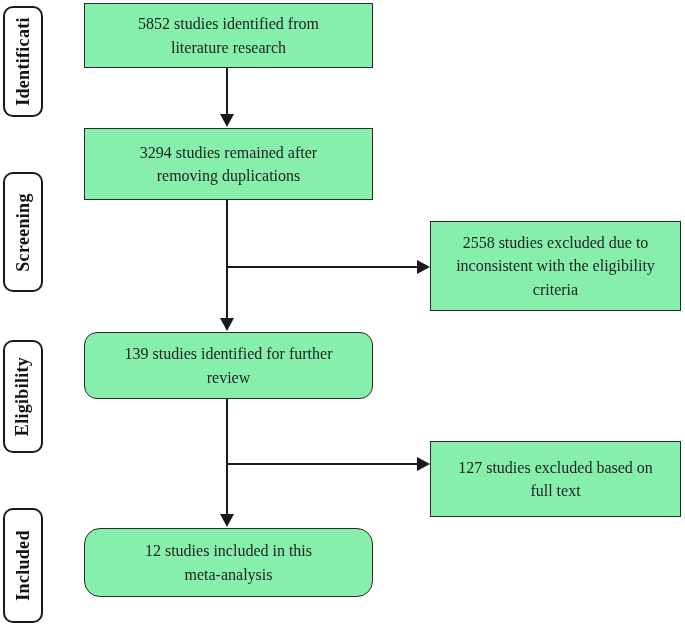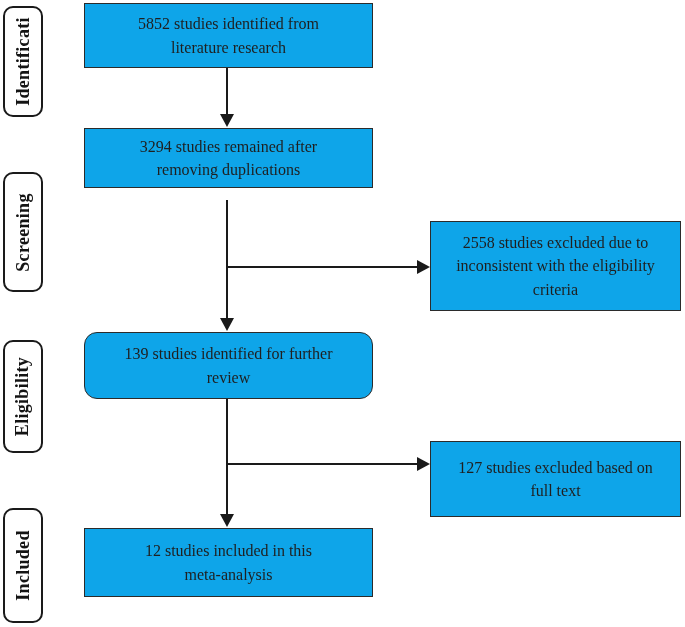--- a/index.html
+++ b/index.html
@@ -31,21 +31,21 @@
   .stage-tab .rot {
     transform: rotate(-90deg);
     white-space: nowrap;
     font-weight: 700;
     font-size: 18px;
     letter-spacing: 0.3px;
     color: #141414;
   }
   .flow-box {
     position: absolute;
-    background: #0ea5e9;
+    background: #86efac;
     border: 1.5px solid #2b2b2b;
     box-sizing: border-box;
     display: flex;
     align-items: center;
     justify-content: center;
     text-align: center;
     font-size: 16px;
     line-height: 1.45;
     white-space: pre-line;
     padding: 2px 10px;
@@ -78,25 +78,25 @@
   </div>
   <div class="stage-tab" style="left:3px; top:340px; height:113px;">
     <span class="rot">Eligibility</span>
   </div>
   <div class="stage-tab" style="left:3px; top:508px; height:115px;">
     <span class="rot">Included</span>
   </div>
 
   <div class="flow-box" style="left:84px; top:3px; width:289px; height:65px;">5852 studies identified from
 literature research</div>
-  <div class="flow-box" style="left:84px; top:128px; width:289px; height:60px;">3294 studies remained after
+  <div class="flow-box" style="left:84px; top:128px; width:289px; height:72px;">3294 studies remained after
 removing duplications</div>
   <div class="flow-box" style="left:84px; top:332px; width:289px; height:67px;border-radius:13px;">139 studies identified for further
 review</div>
-  <div class="flow-box" style="left:84px; top:528px; width:289px; height:69px;">12 studies included in this
+  <div class="flow-box" style="left:84px; top:528px; width:289px; height:69px;border-radius:16px;">12 studies included in this
 meta-analysis</div>
 
   <div class="flow-box" style="left:430px; top:221px; width:251px; height:90px;">2558 studies excluded due to
 inconsistent with the eligibility
 criteria</div>
   <div class="flow-box" style="left:430px; top:425px; width:251px; height:76px;margin-top:16px;">127 studies excluded based on
 full text</div>
 
   <svg id="arrow-layer" width="685" height="627" viewBox="0 0 685 627">
 

